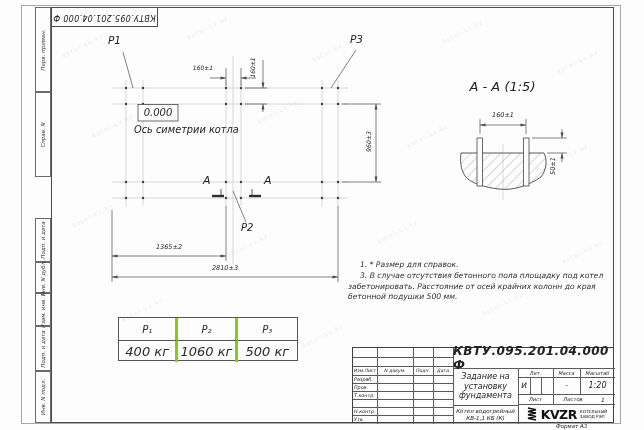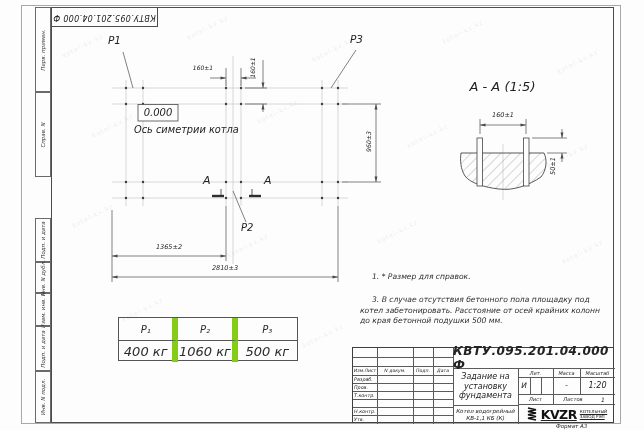--- a/index.html
+++ b/index.html
@@ -12,35 +12,35 @@
   .frame-inner{position:absolute;left:51px;top:7px;width:563px;height:416px;border:1.3px solid #4c4c4c;box-sizing:border-box;}
   .vbox{position:absolute;left:35px;width:16px;border:0.8px solid #6a6a6a;box-sizing:border-box;display:flex;align-items:center;justify-content:center;background:transparent;}
   .vbox span{transform:rotate(-90deg);white-space:nowrap;font-size:5.5px;font-style:italic;color:#3a3a3a;}
   .corner-stamp{position:absolute;left:51px;top:7px;width:107px;height:20px;border:1px solid #4c4c4c;box-sizing:border-box;display:flex;align-items:center;justify-content:center;}
   .corner-stamp span{transform:rotate(180deg);font-size:8px;font-style:italic;white-space:nowrap;letter-spacing:0.3px;color:#222;}
   .t{position:absolute;font-style:italic;color:#222;white-space:nowrap;}
   .rot{transform:rotate(-90deg);transform-origin:center;text-align:center;white-space:nowrap;}
   .ctr{text-align:center;font-style:italic;}
   
   .ptable{position:absolute;left:118px;top:317px;width:180px;height:44px;display:grid;grid-template-columns:1fr 1fr 1fr;grid-template-rows:23px 21px;border:1px solid #555;box-sizing:border-box;}
-  .ptable div{border-right:6px solid #84cc16;border-bottom:1px solid #555;display:flex;align-items:center;justify-content:center;font-style:italic;box-sizing:border-box;}
+  .ptable div{border-right:3px solid #84cc16;border-bottom:1px solid #555;display:flex;align-items:center;justify-content:center;font-style:italic;box-sizing:border-box;}
   .ptable div:nth-child(3n){border-right:none;}
   .ptable div:nth-child(n+4){border-bottom:none;}
   .ptable .hd{font-size:10px;}
   .ptable .vl{font-size:13px;}
   
   .notes{position:absolute;left:348px;top:260px;width:272px;}
-  .notes p{margin:12px;font-size:7.6px;line-height:1.42;font-style:italic;text-indent:12px;color:#2d2d2d;}
+  .notes p{margin:0;font-size:7.6px;line-height:1.42;font-style:italic;text-indent:12px;color:#2d2d2d;}
   
   .tb{position:absolute;left:352px;top:347px;width:262px;height:76px;border:1.4px solid #3f3f3f;box-sizing:border-box;background:rgba(253,253,253,.6);}
   .tb .vl,.tb .hl{position:absolute;background:#5a5a5a;}
   .tb .vl{width:1px;}
   .tb .hl{height:1px;}
   .tb .cell{position:absolute;display:flex;align-items:center;justify-content:center;font-style:italic;color:#222;}
-  .logo-row{display:flex;align-items:center;justify-content:center;gap:3px;text-decoration:underline;}
+  .logo-row{display:flex;align-items:center;justify-content:center;gap:3px;}
   .logo-name{font-weight:bold;font-style:normal;font-size:12.5px;letter-spacing:-0.5px;color:#111;}
   .logo-sub{display:flex;flex-direction:column;font-size:4.2px;line-height:1.25;font-style:normal;color:#111;text-align:left;}
   .wm{position:absolute;transform:rotate(-27deg);font-size:6.5px;color:#44688f;opacity:0.10;white-space:nowrap;letter-spacing:1px;}
 </style>
 </head>
 <body>
 
 <div class="sheet">
 
   <span class="wm" style="left:60px;top:42px">kotel-kv.kz</span>

